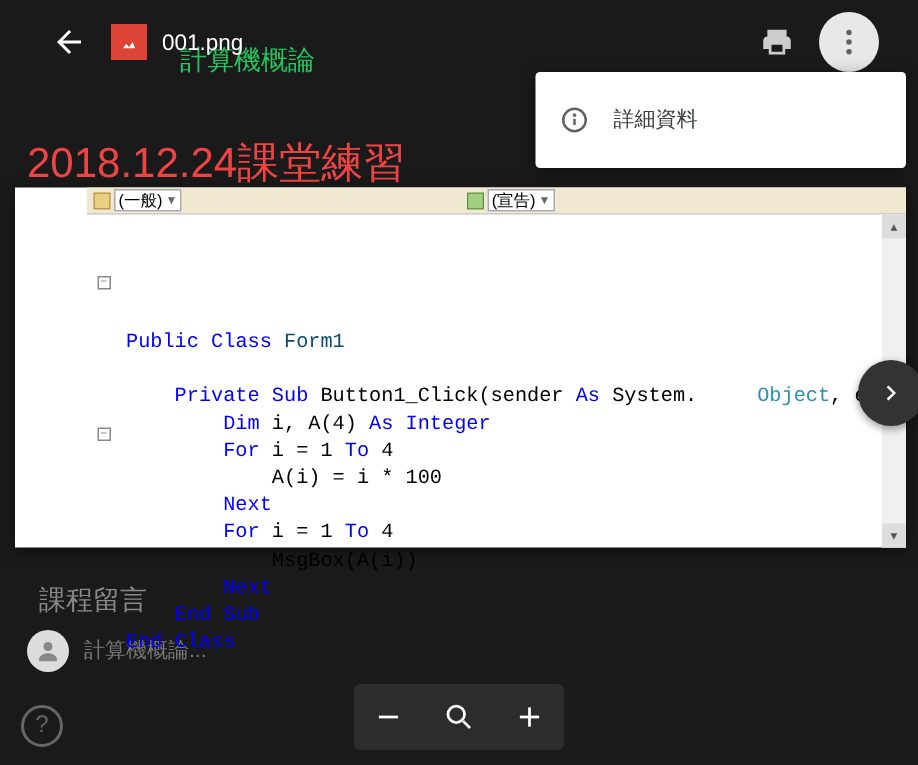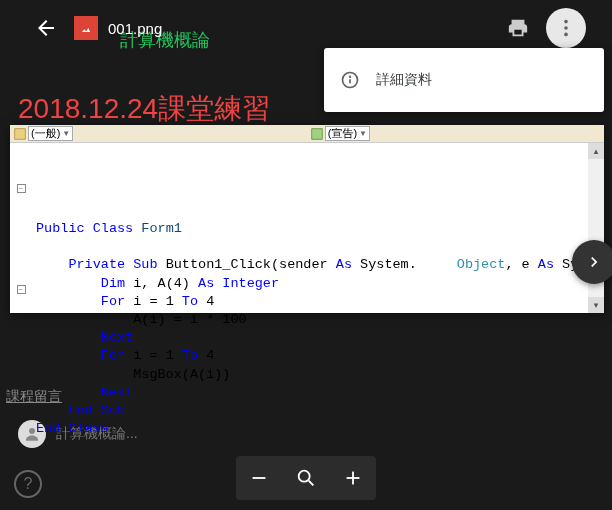--- a/index.html
+++ b/index.html
@@ -1,58 +1,58 @@
 <!DOCTYPE html>
 <html><head>
 <meta charset="utf-8">
 <style>
   * { box-sizing: border-box; margin: 0; padding: 0; }
   body { width: 612px; height: 510px; background: #000; font-family: Arial, "Microsoft JhengHei", sans-serif; overflow: hidden; position: relative; }
   .backdrop { position: absolute; inset: 0; background: #1a1a1a; }
   .course-title { position: absolute; top: 28px; left: 120px; color: #22c55e; font-size: 18px; }
   .exercise-title { position: absolute; top: 90px; left: 18px; color: #ef4444; font-size: 28px; font-weight: 400; }
-  .comments-label { position: absolute; top: 388px; left: 6px; color: #888; font-size: 14px; text-decoration: underline; }
+  .comments-label { position: absolute; top: 388px; left: 26px; color: #888; font-size: 18px; }
   .avatar { position: absolute; top: 420px; left: 18px; width: 28px; height: 28px; border-radius: 50%; background: #ddd; display: flex; align-items: center; justify-content: center; }
   .avatar svg { width: 18px; height: 18px; fill: #888; }
   .comment-placeholder { position: absolute; top: 425px; left: 56px; color: #777; font-size: 14px; }
   .help-btn { position: absolute; bottom: 12px; left: 14px; width: 28px; height: 28px; border-radius: 50%; border: 2px solid #666; color: #666; display: flex; align-items: center; justify-content: center; font-size: 16px; cursor: pointer; }
 
   .topbar { position: absolute; top: 0; left: 0; right: 0; height: 56px; display: flex; align-items: center; padding: 0 26px; z-index: 10; }
   .back-btn { width: 40px; height: 40px; display: flex; align-items: center; justify-content: center; cursor: pointer; }
   .back-btn svg { width: 24px; height: 24px; fill: #fff; }
   .file-icon { width: 24px; height: 24px; background: #db4437; margin-left: 8px; display: flex; align-items: center; justify-content: center; }
   .file-icon svg { width: 14px; height: 14px; fill: #fff; }
   .file-name { color: #fff; font-size: 15px; margin-left: 10px; }
   .spacer { flex: 1; }
   .print-btn, .more-btn { width: 40px; height: 40px; display: flex; align-items: center; justify-content: center; cursor: pointer; border-radius: 50%; }
   .print-btn svg, .more-btn svg { width: 22px; height: 22px; fill: #ccc; }
   .more-btn { background: #e8e8e8; margin-left: 8px; }
   .more-btn svg { fill: #5f6368; }
 
-  .content-window { position: absolute; top: 125px; left: 10px; width: 594px; height: 188px; background: #fff; box-shadow: 0 2px 10px rgba(0,0,0,0.5); z-index: 5; }
+  .content-window { position: absolute; top: 125px; left: 10px; width: 594px; height: 240px; background: #fff; box-shadow: 0 2px 10px rgba(0,0,0,0.5); z-index: 5; padding-left: 48px; }
   .toolbar { height: 18px; background: #f0e8d0; border-bottom: 1px solid #ccc; display: flex; align-items: center; font-size: 11px; }
   .tb-item { display: flex; align-items: center; gap: 2px; padding: 0 4px; }
   .tb-icon { width: 12px; height: 12px; }
   .tb-dropdown { background: #fff; border: 1px solid #aaa; font-size: 11px; height: 15px; padding: 0 2px; display: inline-flex; align-items: center; }
   .tb-arrow { font-size: 8px; color: #666; margin-left: 2px; }
   .code-area { padding: 4px 2px; font-family: "Courier New", monospace; font-size: 13.5px; line-height: 1.35; white-space: pre; overflow: hidden; position: relative; }
   .gutter { position: absolute; left: 0; top: 4px; width: 22px; text-align: center; color: #888; font-size: 11px; line-height: 1.55; }
   .gutter span { display: block; border: 1px solid #888; width: 9px; height: 9px; margin: 3px auto; font-size: 8px; line-height: 7px; }
   .code-lines { margin-left: 24px; }
   .kw { color: #0000ff; }
   .cls { color: #0c4a6e; }
   .typ { color: #2b91af; margin-left: 40px; }
   .scrollbar-v { position: absolute; right: 0; top: 18px; bottom: 0; width: 16px; background: #f0f0f0; }
   .scrollbar-v .up, .scrollbar-v .down { height: 16px; background: #ddd; display:flex;align-items:center;justify-content:center;font-size:9px;color:#555;}
   .scrollbar-v .down { position: absolute; bottom: 0; left:0; right:0;}
 
   .next-btn { position: absolute; top: 240px; right: -4px; width: 44px; height: 44px; border-radius: 50%; background: #333; display: flex; align-items: center; justify-content: center; cursor: pointer; z-index: 6; box-shadow: 0 2px 6px rgba(0,0,0,0.4); }
   .next-btn svg { width: 20px; height: 20px; fill: #fff; }
 
-  .menu { position: absolute; top: 48px; right: 8px; width: 280px; background: #fff; border-radius: 3px; box-shadow: 0 2px 10px rgba(0,0,0,0.4); z-index: 20; padding: 8px 0; }
+  .menu { position: absolute; top: 48px; right: 8px; width: 247px; background: #fff; border-radius: 3px; box-shadow: 0 2px 10px rgba(0,0,0,0.4); z-index: 20; padding: 8px 0; }
   .menu-item { display: flex; align-items: center; padding: 14px 16px; cursor: pointer; font-size: 14px; color: #3c4043; }
   .menu-item svg { width: 20px; height: 20px; margin-right: 16px; fill: none; stroke: #5f6368; stroke-width: 2; }
 
   .zoom-controls { position: absolute; bottom: 10px; left: 50%; transform: translateX(-50%); width: 140px; height: 44px; background: #2c2c2c; border-radius: 4px; display: flex; align-items: center; justify-content: space-around; z-index: 8; }
   .zoom-controls div { width: 36px; height: 36px; display: flex; align-items: center; justify-content: center; cursor: pointer; }
   .zoom-controls svg { width: 22px; height: 22px; fill: #fff; }
 </style>
 </head>
 <body>
 

